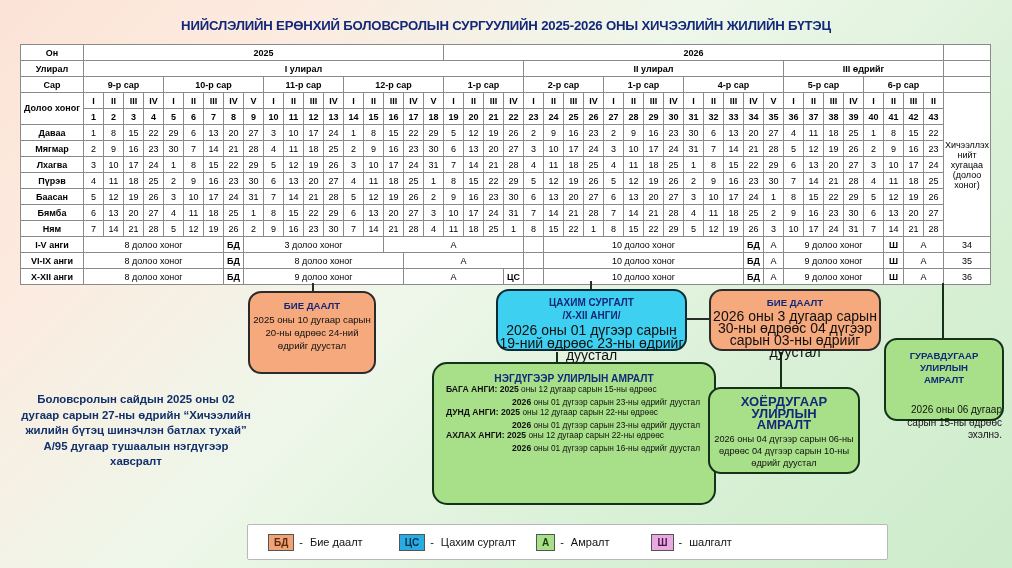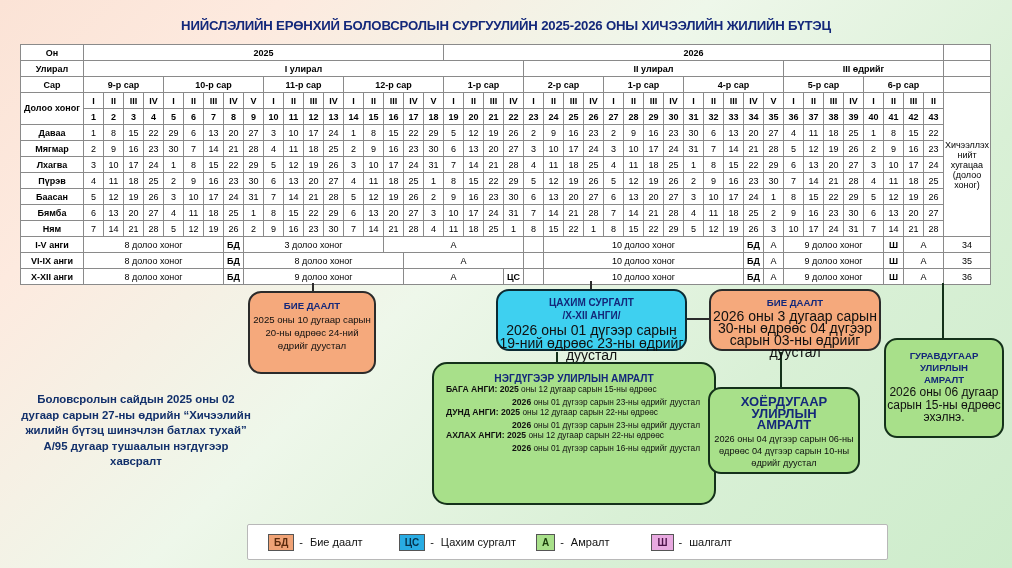--- a/index.html
+++ b/index.html
@@ -56,23 +56,23 @@
   .co-body{color:#101010;}
   #bd1{left:248px;top:291px;width:128px;height:83px;padding-top:7px;}
   #bd1 .co-head{font-size:9.6px;}
   #bd1 .co-body{font-size:9.6px;line-height:13px;margin-top:2px;}
   #cs1{left:496px;top:289px;width:191px;height:62px;padding-top:6px;}
   #cs1 .co-head{font-size:10px;line-height:12.5px;}
   #cs1 .co-body{font-size:14px;line-height:12.5px;margin-top:2px;}
   #bd2{left:709px;top:289px;width:172px;height:62px;padding-top:6px;}
   #bd2 .co-head{font-size:9.6px;}
   #bd2 .co-body{font-size:14px;line-height:12px;margin-top:2px;}
-  #am3{left:884px;top:338px;width:120px;height:100px;padding-top:10px;}
+  #am3{left:884px;top:338px;width:120px;height:83px;padding-top:10px;}
   #am3 .co-head{font-size:9.6px;line-height:12px;}
-  #am3 .co-body{font-size:12px;line-height:12.5px;margin-top:0;}
+  #am3 .co-body{font-size:10px;line-height:12.5px;margin-top:18px;text-align:right;}
   #am1{left:432px;top:362px;width:284px;height:143px;padding-top:9px;}
   #am1 .co-head{font-size:10.2px;}
   #am2{left:708px;top:387px;width:152px;height:87px;padding-top:7px;}
   #am2 .co-head{font-size:13px;line-height:11.5px;}
   #am2 .co-body{font-size:9.2px;line-height:12px;margin-top:2px;}
   .am1row{font-size:8.3px;color:#101010;text-align:left;padding-left:12px;}
   .am1row b{font-size:8.6px;}
   .am1row.ind{text-align:right;padding-right:14px;padding-left:0;margin-top:3px;}
   
   .conn{position:absolute;background:#2b2b2b;}

